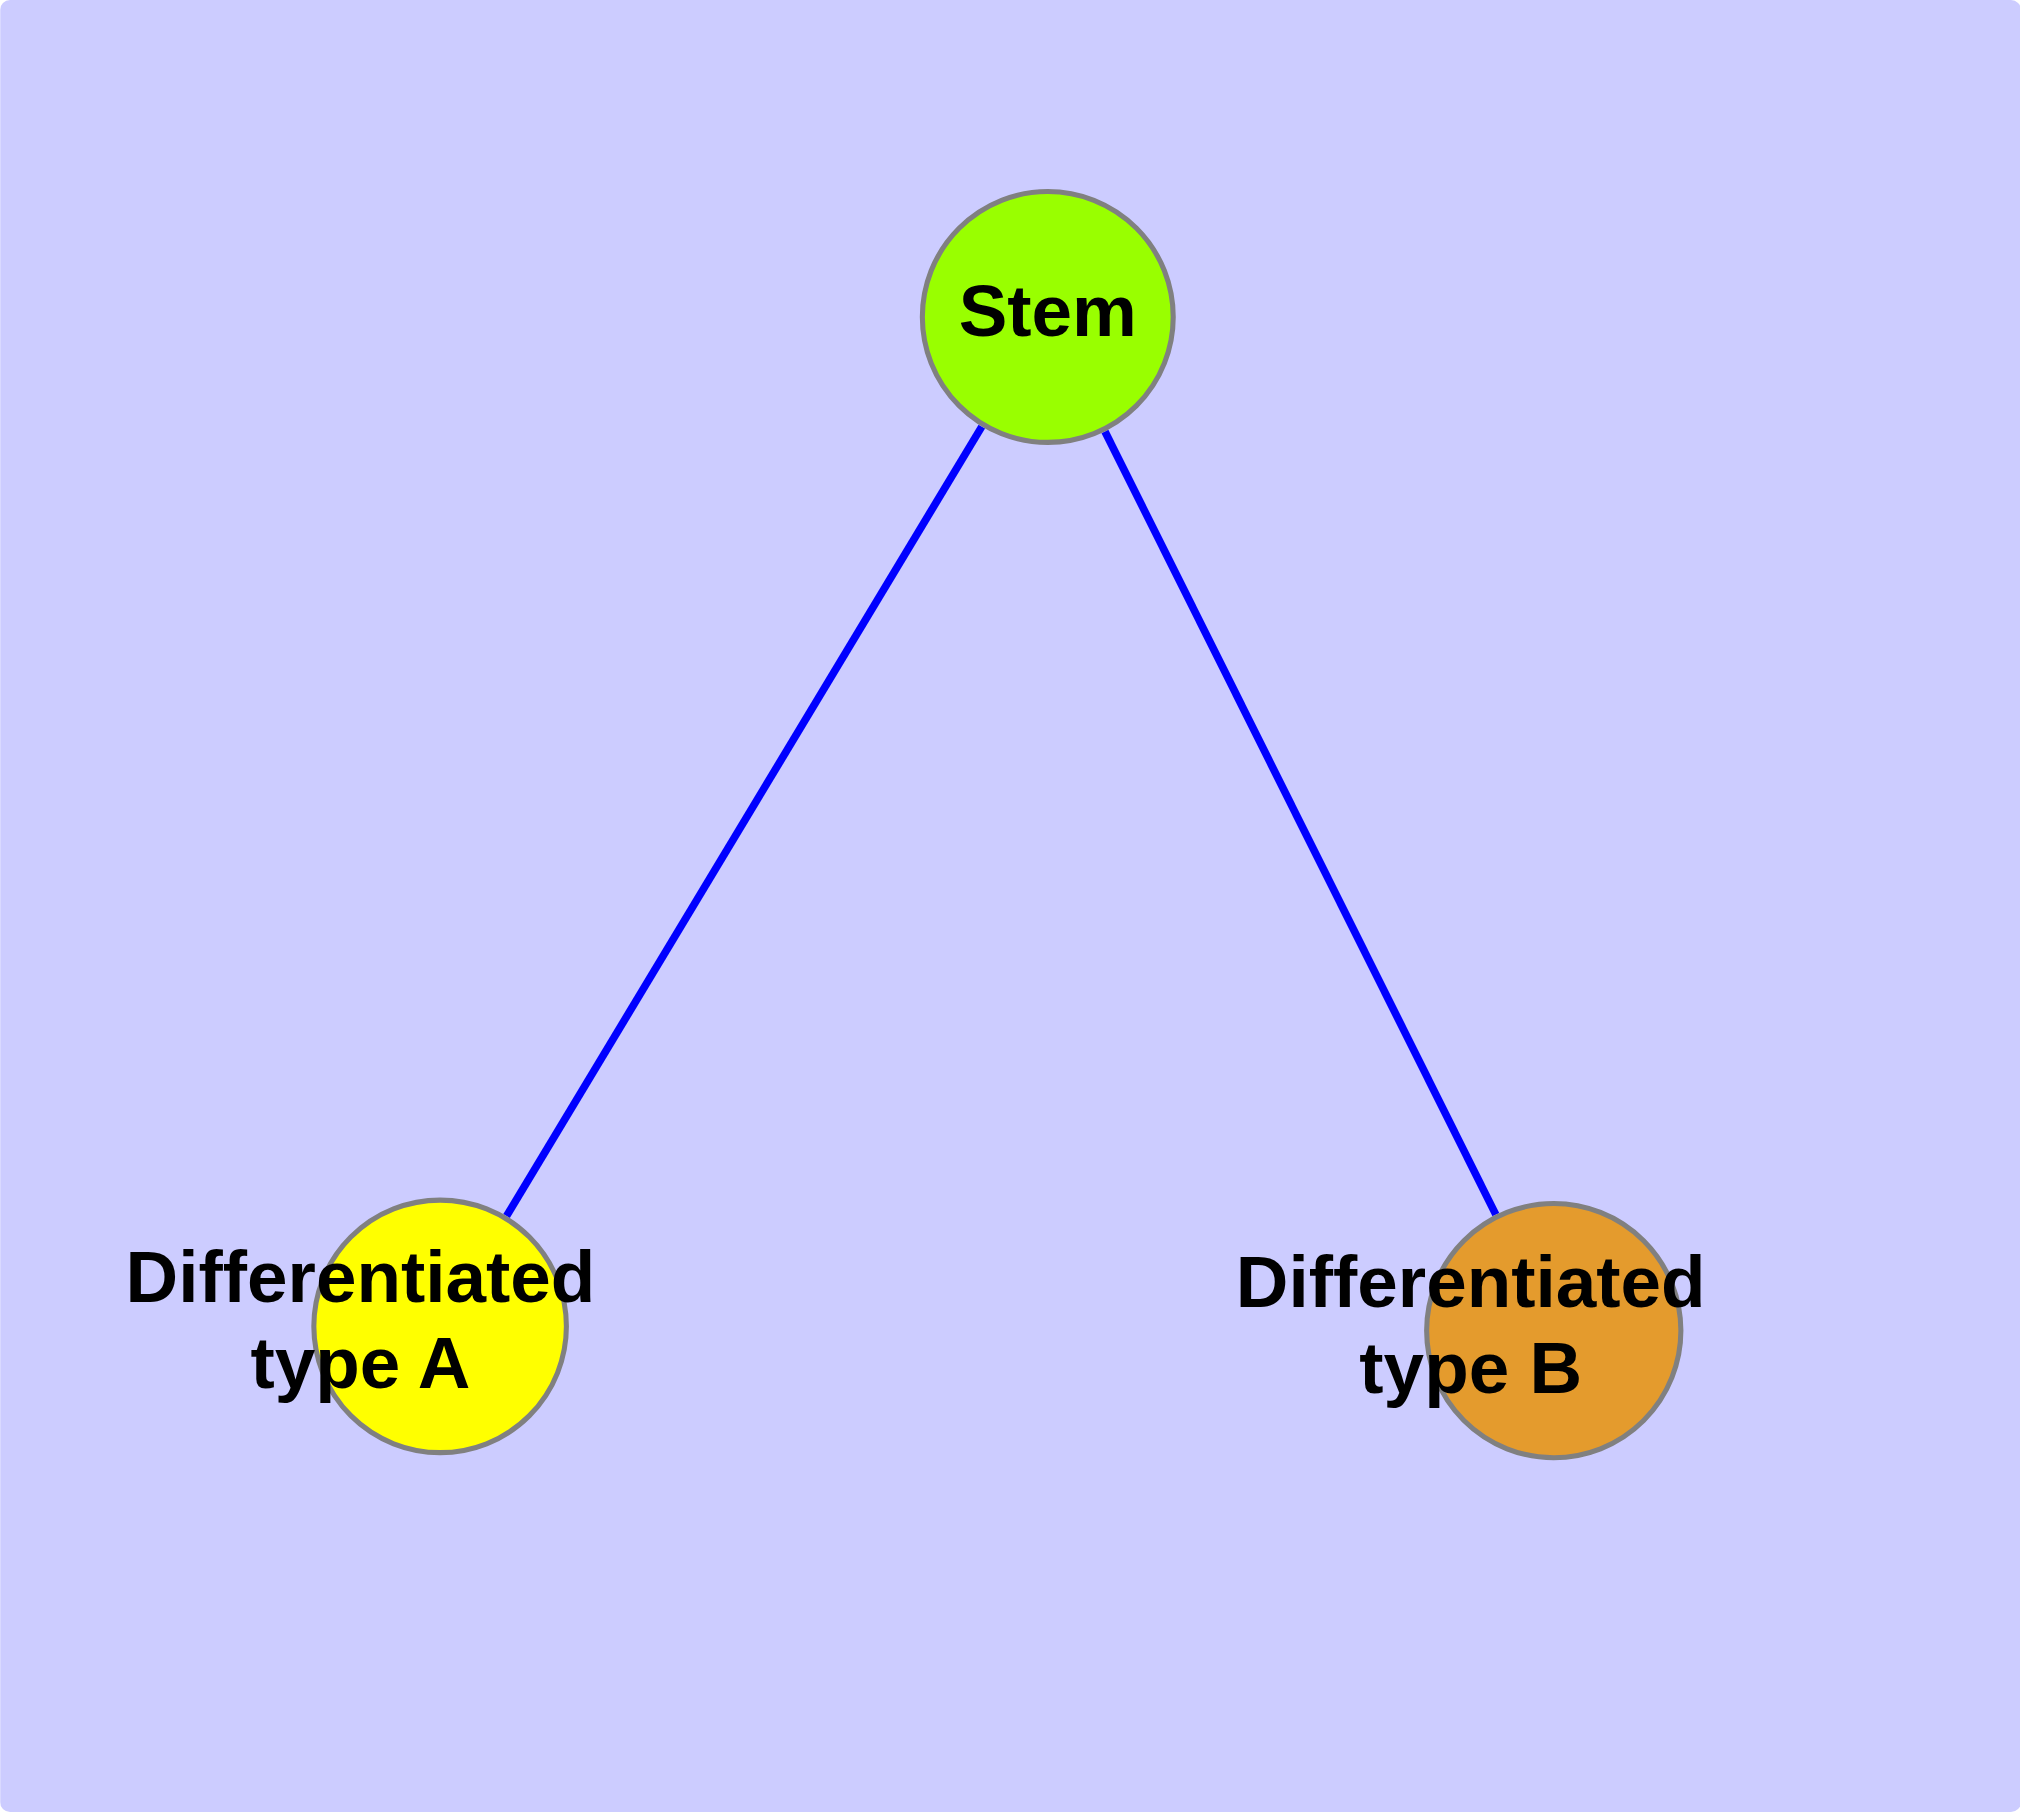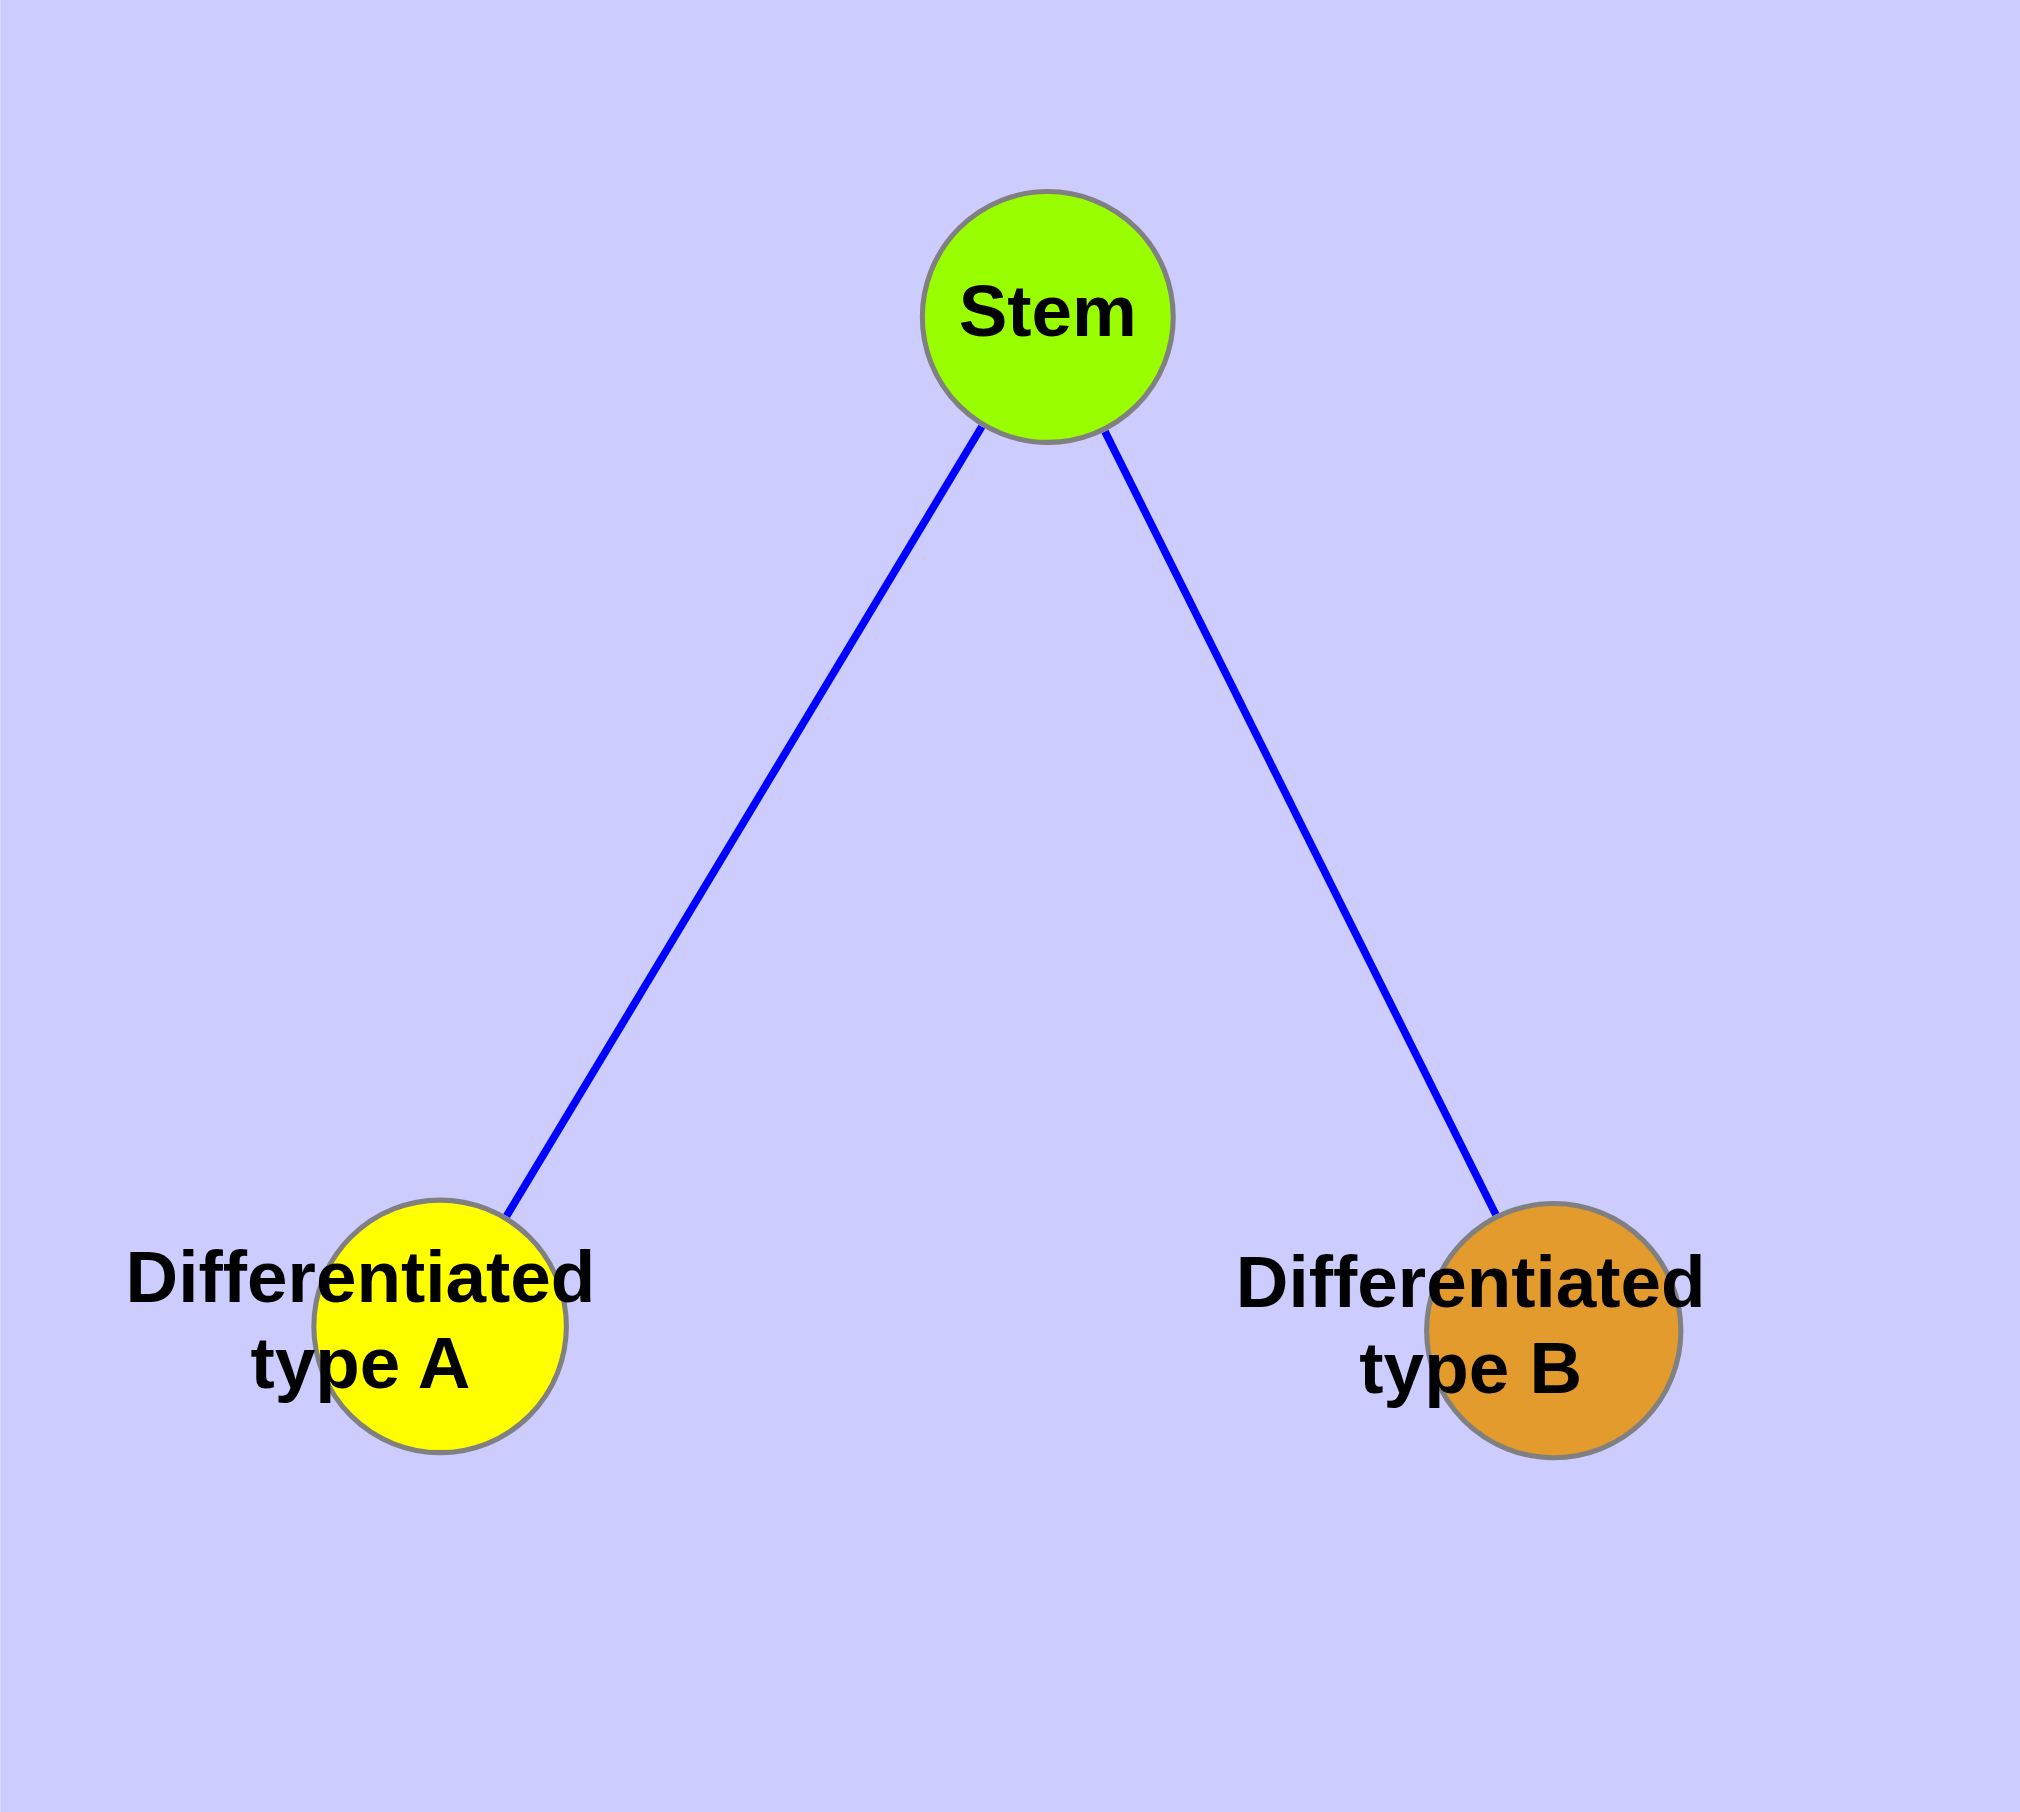--- a/index.html
+++ b/index.html
@@ -7,20 +7,21 @@
     margin: 0;
     padding: 0;
     background: #ffffff;
   }
   #canvas {
     position: relative;
     width: 2021px;
     height: 1812px;
     overflow: hidden;
     font-family: "Liberation Sans", sans-serif;
+    border-radius: 10px;
   }
   #graph-svg {
     position: absolute;
     top: 0;
     left: 0;
     width: 2021px;
     height: 1812px;
     display: block;
   }
   .node-label {

